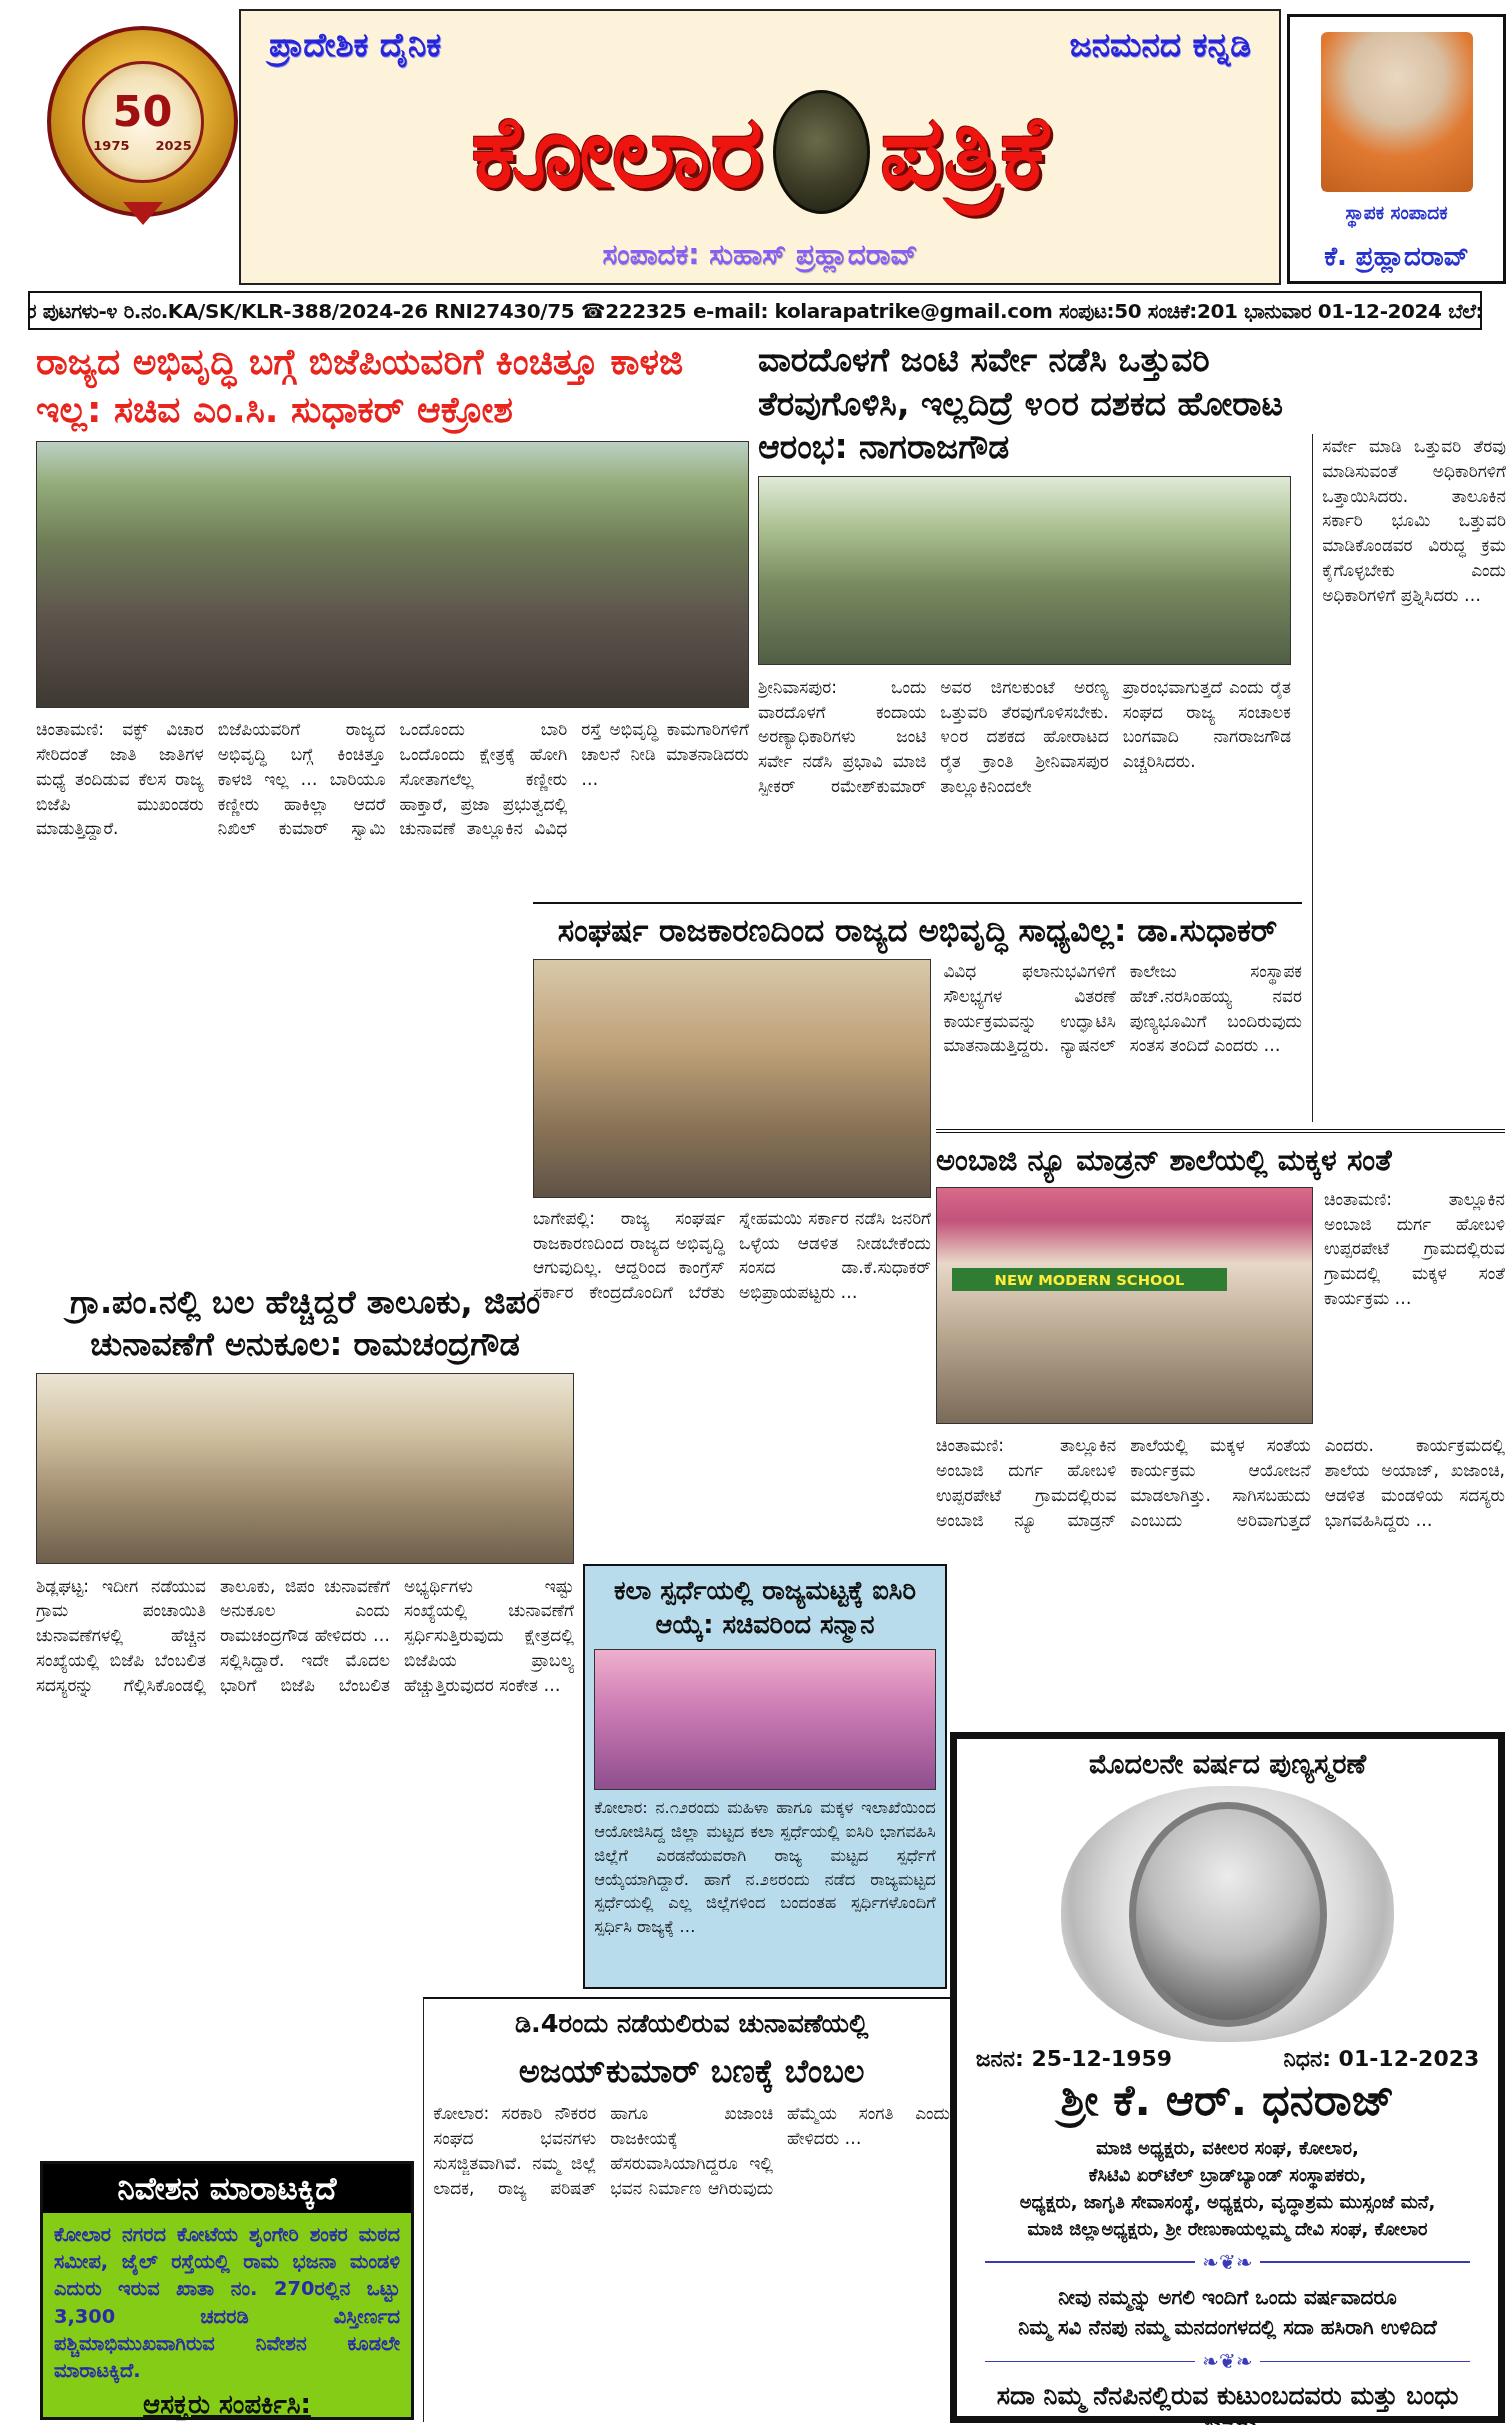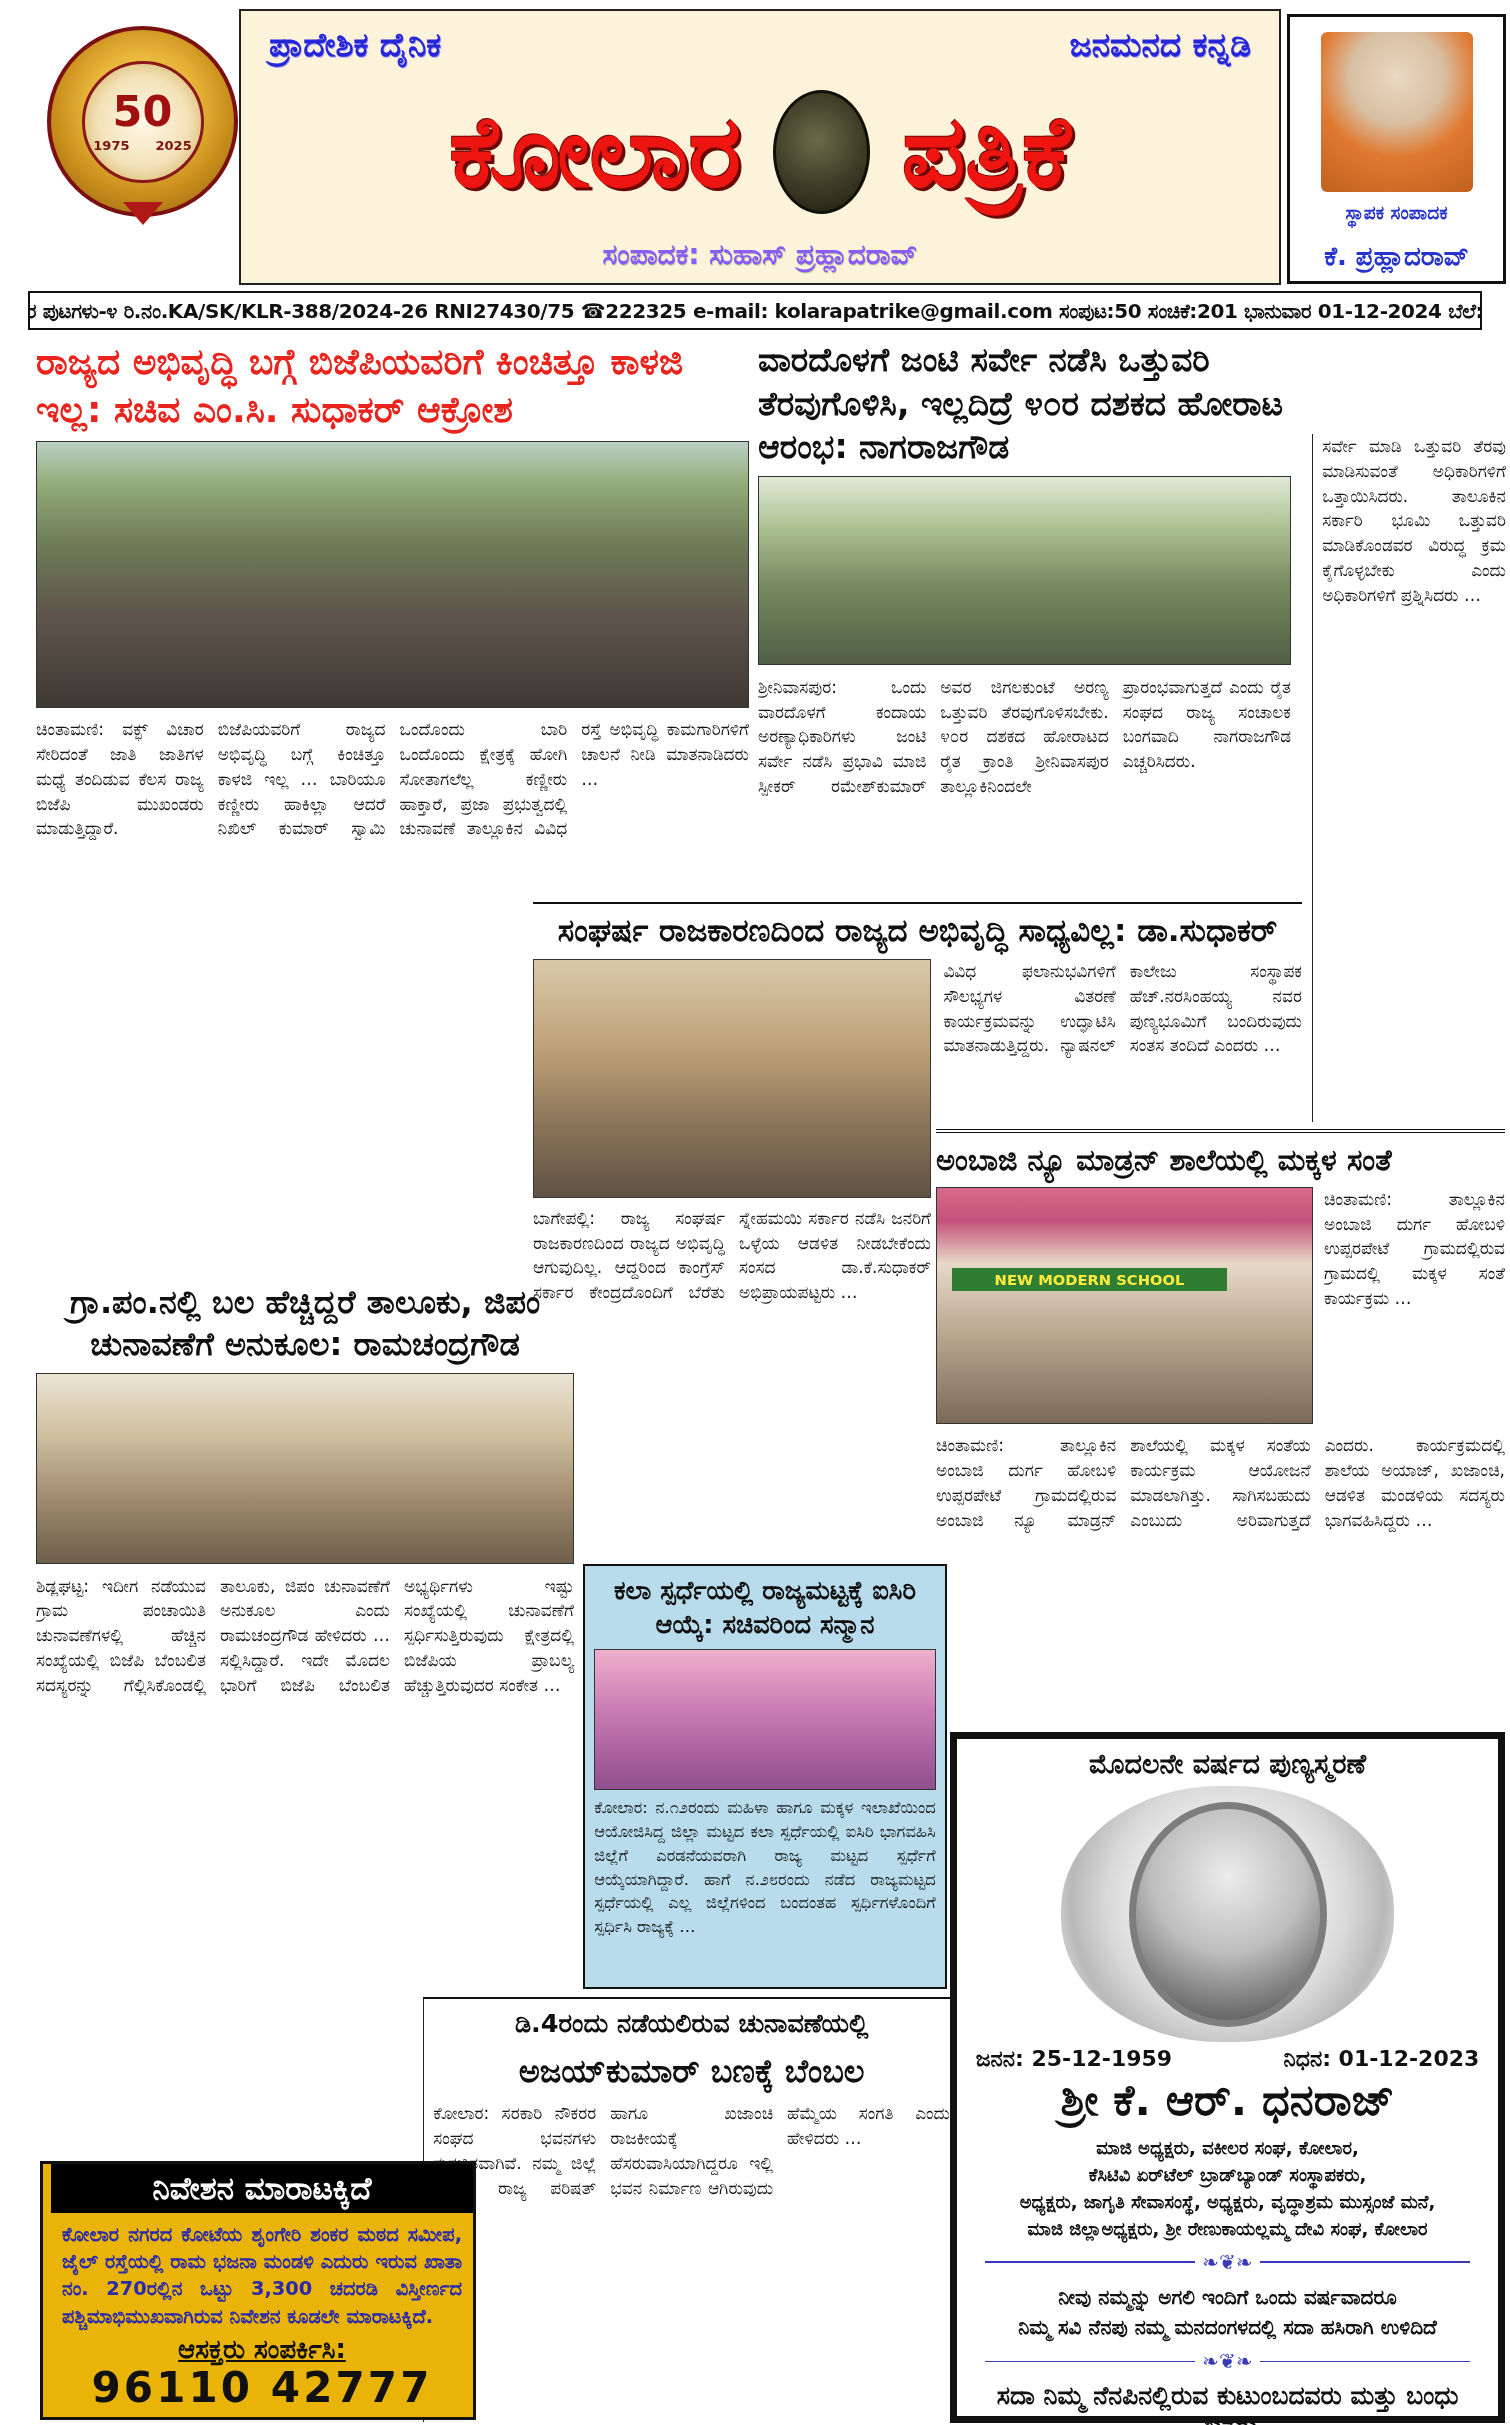--- a/index.html
+++ b/index.html
@@ -15,21 +15,21 @@
         border:3.9px solid #8a1a1a;display:flex;align-items:center;justify-content:center;flex-direction:column;}
   .logo-50{font-size:43px;font-weight:bold;color:#a01010;line-height:1;}
   .logo-years{display:flex;gap:26px;margin-top:4.7px;font-size:13px;font-weight:bold;color:#7a1010;}
   .logo-ribbon{position:absolute;bottom:-12.4px;left:50%;transform:translateX(-50%);
         width:0;height:0;border-left:20px solid transparent;border-right:20px solid transparent;border-top:23px solid #b01818;}
 
   .masthead-box{left:239px;top:9.3px;width:1042px;height:276px;background:#fdf3da;border:2.3px solid #222;
         display:flex;flex-direction:column;justify-content:space-between;padding:14px 28px 11px;box-sizing:border-box;}
   .tagline-row{display:flex;justify-content:space-between;font-size:33px;font-weight:bold;color:#2626d8;
         text-shadow:0.8px 0.8px 0 #9a9af0;}
-  .title-row{display:flex;align-items:center;justify-content:center;gap:32px;}
+  .title-row{display:flex;align-items:center;justify-content:center;gap:10px;}
   .mast-title{font-size:99px;font-weight:bold;color:#ee1410;line-height:1;
         text-shadow:3.1px 3.1px 0 #6a0a06, -0.8px -0.8px 0 #6a0a06;}
   .emblem{width:91px;height:118px;border-radius:50%;
         background:radial-gradient(circle at 45% 40%, #6a6a4a 0%, #3c3c26 55%, #1c1c10 100%);
         border:3.1px solid #101008;}
   .editor-line{text-align:center;font-size:28px;font-weight:bold;color:#8b5cf6;text-shadow:0.8px 0.8px 0 #c8d8a0;}
 
   .founder-box{left:1287px;top:14px;width:219px;height:270px;border:3.9px solid #111;background:#fff;
         display:flex;flex-direction:column;align-items:center;justify-content:flex-end;padding:9.3px 6.2px;box-sizing:border-box;}
   .founder-photo{width:152px;height:160px;border-radius:6.2px;
@@ -93,21 +93,21 @@
 
   
   .story-grapam{left:36px;top:1281px;width:538px;}
   .story-grapam .hl{font-size:32px;text-align:center;}
   .ph-meeting{height:191px;margin:7.8px 0 9.3px;
         background:linear-gradient(180deg,#ece5d4 0%,#cfc0a0 32%,#a28e70 64%,#6e5f4c 100%);}
   .story-grapam .body.main{height:425px;}
   .story-grapam .body.tail{width:374px;height:146px;margin-top:7.8px;}
 
   
-  .ad{left:40px;top:2161px;width:436px;height:259px;border:3.1px solid #111;box-sizing:border-box;background:#eab308;padding-left:8px;}
+  .ad{left:40px;top:2161px;width:374px;height:259px;border:3.1px solid #111;box-sizing:border-box;background:#84cc16;}
   .ad-title{background:#000;color:#fff;font-size:31px;font-weight:bold;text-align:center;padding:6.2px 0;}
   .ad-body{color:#2a2aaa;font-size:19.4px;font-weight:bold;line-height:1.4;text-align:justify;padding:7.8px 11px 3.1px;}
   .ad-contact{text-align:center;font-size:26px;font-weight:bold;text-decoration:underline;margin-top:1.6px;}
   .ad-phone{text-align:center;font-size:42px;font-weight:bold;letter-spacing:3.1px;line-height:1.1;}
 
   
   .story-ajay{left:423px;top:1997px;width:527px;height:425px;border-top:2.3px solid #111;border-left:1.6px solid #222;
         padding:7.8px 0 0 9.3px;box-sizing:border-box;}
   .story-ajay .hl1{font-size:25.6px;text-align:center;}
   .story-ajay .hl2{font-size:32px;text-align:center;margin-top:9px;}

